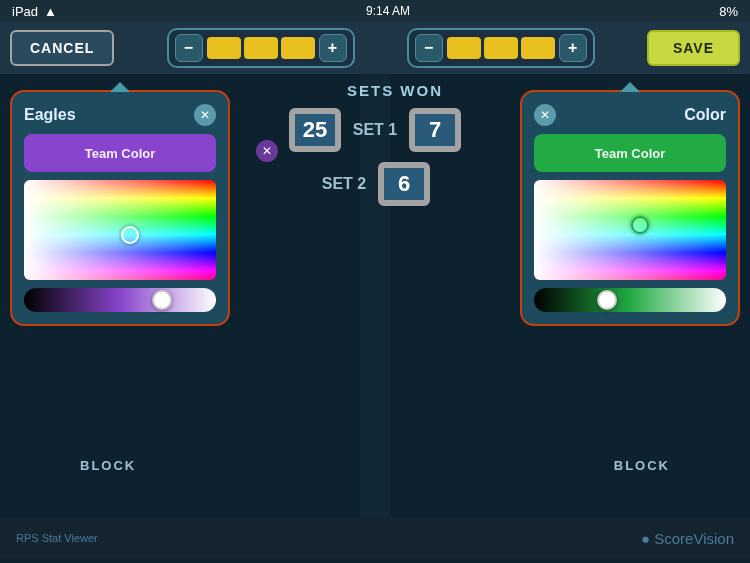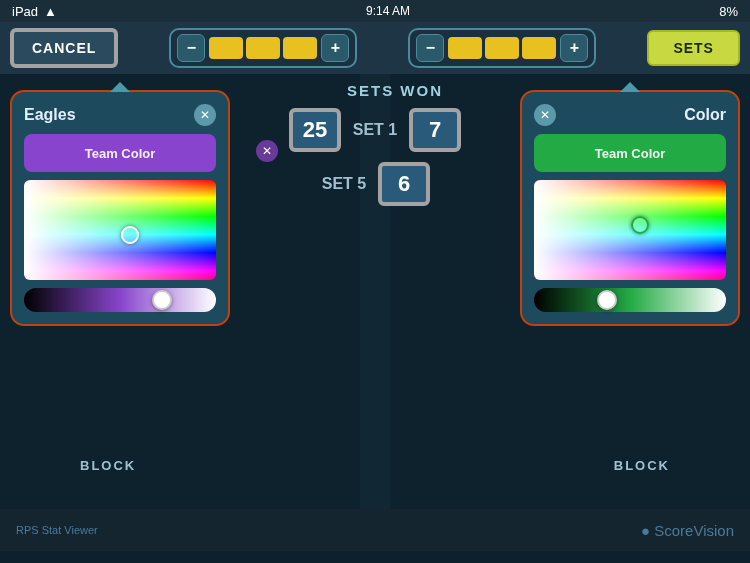--- a/index.html
+++ b/index.html
@@ -39,21 +39,21 @@
       display: flex;
       align-items: center;
       justify-content: space-between;
       padding: 6px 10px;
       height: 52px;
       background: #1e3545;
     }
 
     .cancel-btn {
       background: #2a4a5e;
-      border: 4px solid #a3a3a3;
+      border: 2px solid #a3a3a3;
       border-radius: 6px;
       color: #fff;
       font-size: 14px;
       font-weight: 700;
       padding: 8px 18px;
       cursor: pointer;
       letter-spacing: 1px;
     }
 
     .save-btn {
@@ -144,21 +144,21 @@
     .set-row {
       display: flex;
       align-items: center;
       gap: 10px;
     }
 
     .set-score-box {
       width: 52px;
       height: 44px;
       background: #2a5a7a;
-      border: 4px solid #a3a3a3;
+      border: 6px solid #a3a3a3;
       border-radius: 6px;
       display: flex;
       align-items: center;
       justify-content: center;
       color: #fff;
       font-size: 22px;
       font-weight: 700;
     }
 
     .set-label {
@@ -343,21 +343,21 @@
       right: 80px;
       color: #a0c0d0;
       font-size: 13px;
       font-weight: 700;
       letter-spacing: 2px;
     }
 
     
     .bottom-bar {
       position: absolute;
-      bottom: 12px;
+      bottom: 4px;
       left: 0;
       right: 0;
       height: 42px;
       background: #152530;
       display: flex;
       align-items: center;
       justify-content: space-between;
       padding: 0 16px;
     }
 
@@ -421,41 +421,41 @@
   <div class="score-control">
     <div class="score-minus">−</div>
     <div class="score-bars">
       <div class="score-bar" style="background:#e8c020;"></div>
       <div class="score-bar" style="background:#e8c020;"></div>
       <div class="score-bar" style="background:#e8c020;"></div>
     </div>
     <div class="score-plus">+</div>
   </div>
 
-  <button class="save-btn">SETS</button>
+  <button class="save-btn">SAVE</button>
 </div>
 
 <div class="volleyball-court-bg"></div>
 
 <div class="bg-overlay"></div>
 
 <div class="sets-won-header">SETS WON</div>
 
 <div class="sets-area">
   <div class="set-row">
     <div class="set-score-box">
       <span>25</span>
     </div>
     <div class="set-label">SET 1</div>
     <div class="set-score-box">
       <span>7</span>
     </div>
   </div>
   <div class="set-row">
-    <div class="set-label">SET 5</div>
+    <div class="set-label">SET 2</div>
     <div class="set-score-box">
       <span>6</span>
     </div>
   </div>
 </div>
 
 <div class="score-x-btn">✕</div>
 
 <div class="color-panel left">
   <div class="panel-arrow"></div>

